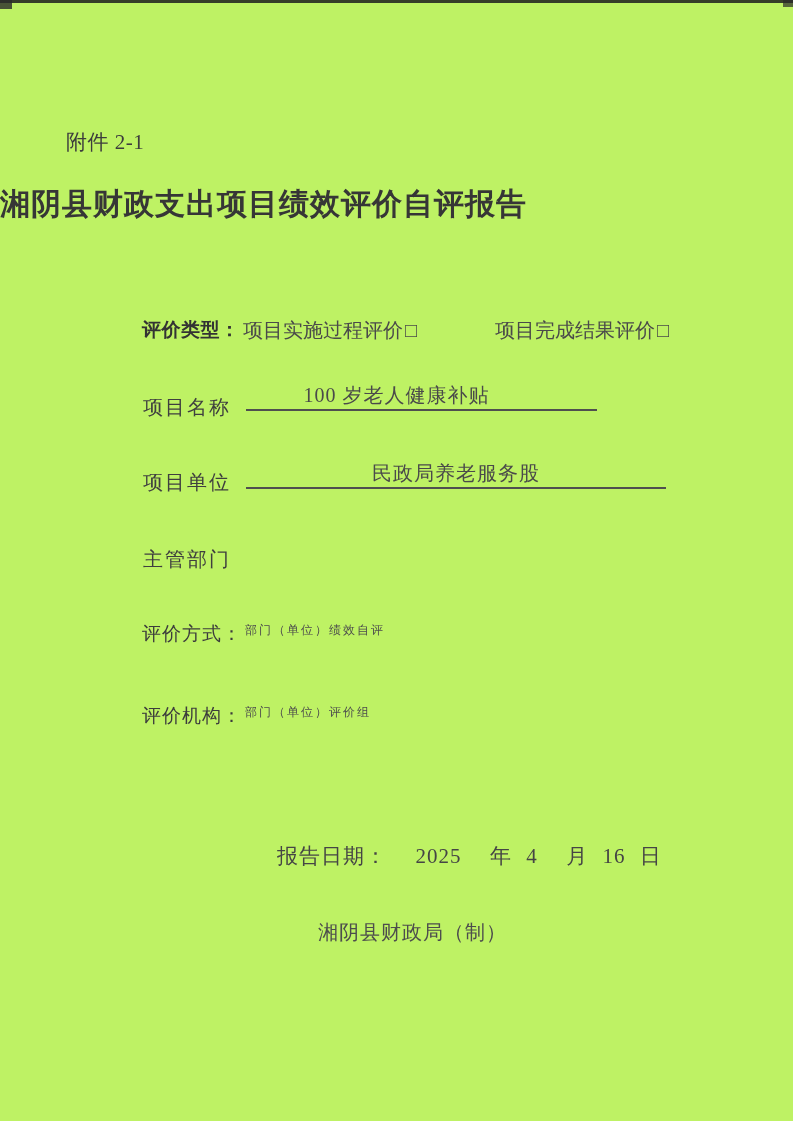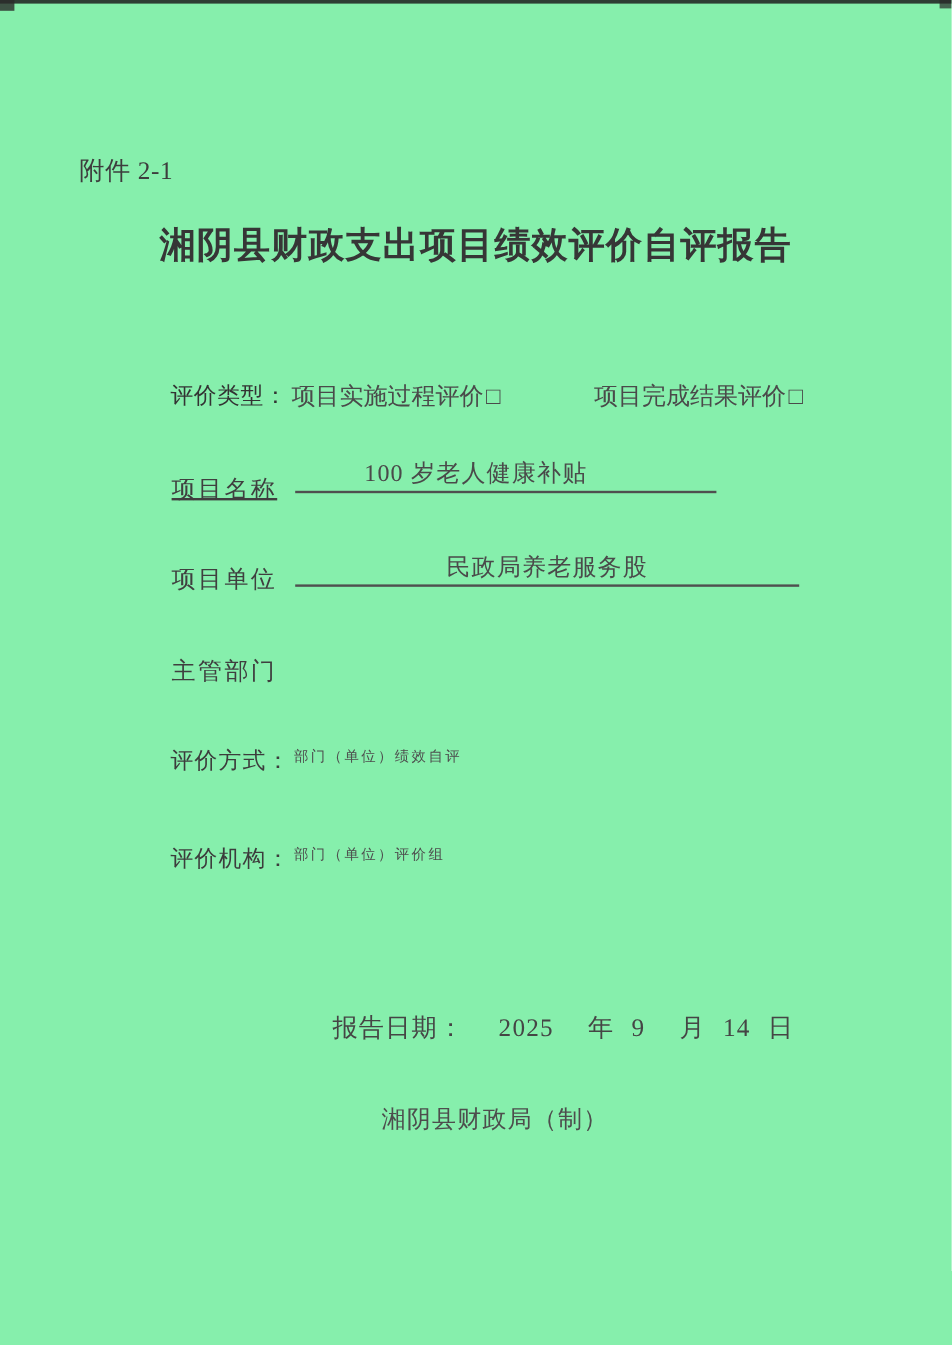--- a/index.html
+++ b/index.html
@@ -4,66 +4,66 @@
 <style>
   html,body{margin:0;padding:0;}
   body{
     width:793px;height:1121px;
     background:#ffffff;
     font-family:"Liberation Serif","DejaVu Serif",serif;
     color:#454545;
     position:relative;
     overflow:hidden;
   }
-  .page{position:absolute;inset:0;background:#86efac;}
+  .page{position:absolute;inset:0;background:#bef264;}
   .scan-top{
     position:absolute;top:0;left:0;right:0;height:3px;
     background:#1e1e1e;opacity:.85;
   }
   .scan-corner-left{
     position:absolute;top:0;left:0;width:12px;height:9px;
     background:#2a2a2a;opacity:.8;
   }
   .scan-corner-right{
     position:absolute;top:0;right:0;width:10px;height:7px;
     background:#2a2a2a;opacity:.7;
   }
   .attachment{
     position:absolute;left:66px;top:128px;
     font-size:21px;color:#3d3d3d;letter-spacing:.5px;
   }
   .doc-title{
     position:absolute;left:0;right:0;top:184px;margin:0;
-    text-align:center;
+    text-align:left;
     font-family:"DejaVu Sans","Liberation Sans",sans-serif;
     font-weight:700;font-size:30px;letter-spacing:1px;
     color:#363636;
   }
   .row{position:absolute;left:0;width:793px;white-space:nowrap;}
   .row-evaltype{top:317px;}
   .row-evaltype .lbl{
     position:absolute;left:142px;top:0;
-    font-weight:400;font-size:19px;letter-spacing:.5px;color:#333;
+    font-weight:700;font-size:19px;letter-spacing:.5px;color:#333;
   }
   .row-evaltype .opt1{position:absolute;left:243px;top:0;font-size:20px;color:#4a4a4a;}
   .row-evaltype .opt2{position:absolute;left:483px;top:0;font-size:20px;color:#4a4a4a;margin-left:12px;}
   .cbx{font-size:20px;color:#4a4a4a;padding-left:2px;}
   .field-label{
     position:absolute;left:143px;
     font-size:20px;letter-spacing:2px;color:#3f3f3f;
   }
   .fill{
     position:absolute;
     border-bottom:2px solid #4f4f4f;
     text-align:center;font-size:20px;color:#4a4a4a;
     letter-spacing:1px;
     box-sizing:border-box;
   }
   .fill-name{left:246px;top:380px;width:351px;height:31px;line-height:30px;padding-right:50px;}
-  .label-name{top:394px;text-decoration:underline;}
+  .label-name{top:394px;}
   .fill-unit{left:246px;top:458px;width:420px;height:31px;line-height:30px;text-align:center;}
   .label-unit{top:469px;}
   .fill-dept{left:247px;top:538px;width:501px;height:30px;line-height:29px;text-align:left;padding-left:78px;}
   .label-dept{top:546px;}
   .row-method{top:621px;}
   .row-org{top:703px;}
   .row-method .lbl,.row-org .lbl{
     position:absolute;left:142px;top:0;
     font-size:19px;letter-spacing:1px;color:#3c3c3c;
   }
@@ -111,17 +111,17 @@
   <div class="row row-method">
     <span class="lbl">评价方式：</span>
     <span class="val">部门（单位）绩效自评</span>
   </div>
 
   <div class="row row-org">
     <span class="lbl">评价机构：</span>
     <span class="val">部门（单位）评价组</span>
   </div>
 
-  <div class="report-date">报告日期：  2025  年 9  月 14 日</div>
+  <div class="report-date">报告日期：  2025  年 4  月 16 日</div>
 
   <div class="issuer">湘阴县财政局（制）</div>
 
 </div>
 
 </body></html>

